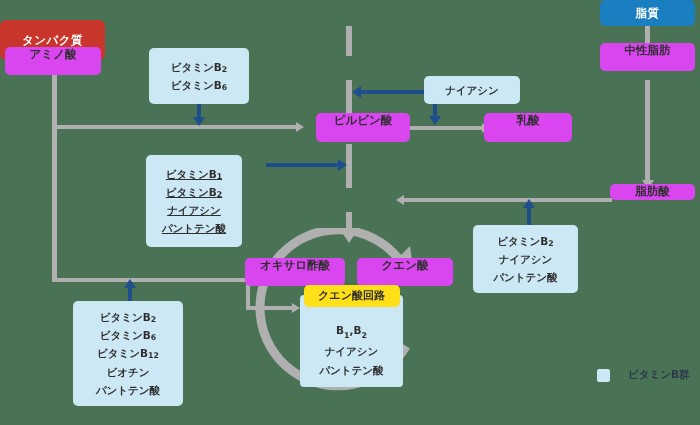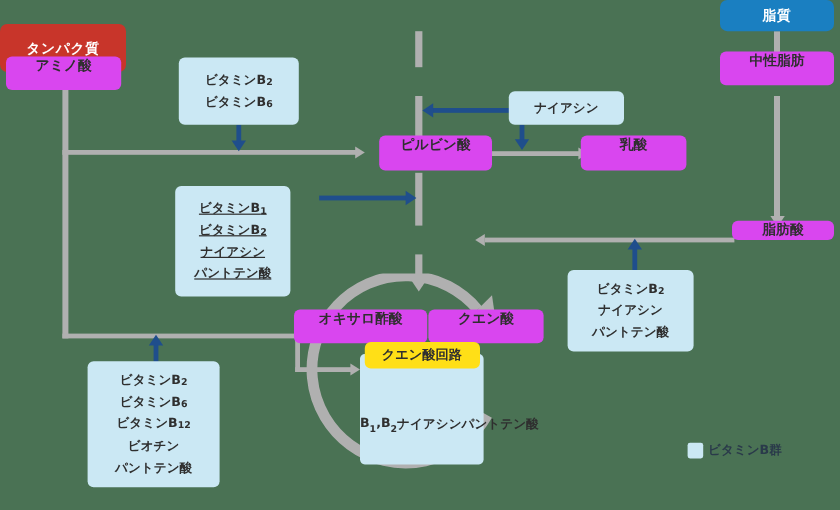--- a/index.html
+++ b/index.html
@@ -60,21 +60,21 @@
   .vit span{display:block;white-space:nowrap;}
   .vit sub{font-size:7.8px;font-weight:bold;vertical-align:baseline;
            position:relative;bottom:-1px;}
 
   
   .tca-panel{
     position:absolute;
     background:#cbe8f4;
     border-radius:4px;
     z-index:7;
-    display:flex;flex-direction:row;align-items:center;
+    display:flex;flex-direction:column;align-items:center;
     padding-top:26px;
     box-sizing:border-box;
     font-size:10.5px;font-weight:bold;color:#2f2f2f;
     line-height:1.8;
   }
   .tca-panel span{display:block;white-space:nowrap;}
   .tca-panel sub{font-size:7.8px;position:relative;bottom:-1px;}
   .tca-badge{
     position:absolute;
     top:-10px;left:50%;transform:translateX(-50%);
@@ -99,22 +99,23 @@
   .ah-b-l{border-top:6px solid transparent;border-bottom:6px solid transparent;border-right:9px solid #1f4e8c;z-index:5;}
   .ah-b-d{border-left:6px solid transparent;border-right:6px solid transparent;border-top:9px solid #1f4e8c;z-index:5;}
   .ah-b-u{border-left:6px solid transparent;border-right:6px solid transparent;border-bottom:9px solid #1f4e8c;z-index:5;}
 
   
   #ring{position:absolute;left:246px;top:228px;z-index:3;}
 
   
   .legend{
     position:absolute;
-    display:flex;align-items:center;gap:4px;
-    z-index:6;
+    display:flex;align-items:center;gap:18px;
+    z-index:6;
+    margin-left:24px;
   }
   .legend-swatch{
     width:13px;height:13px;background:#cbe8f4;border-radius:2px;
   }
   .legend-label{
     font-size:10.5px;font-weight:bold;color:#2a3a4a;white-space:nowrap;
   }
 </style>
 </head>
 <body>
@@ -197,21 +198,21 @@
 
   <div class="node" style="left:484px;top:113px;width:88px;height:29px;">
     <span>乳酸</span>
   </div>
 
 
   <div class="node" style="left:610px;top:184px;width:85px;height:16px;">
     <span>脂肪酸</span>
   </div>
 
-  <div class="node" style="left:245px;top:258px;width:111px;height:28px;">
+  <div class="node" style="left:245px;top:258px;width:100px;height:28px;">
     <span>オキサロ酢酸</span>
   </div>
 
   <div class="node" style="left:357px;top:258px;width:96px;height:28px;">
     <span>クエン酸</span>
   </div>
 
   <div class="vit" style="left:149px;top:48px;width:100px;height:56px;">
     <span>ビタミンB<sub>2</sub></span>
     <span>ビタミンB<sub>6</sub></span>

